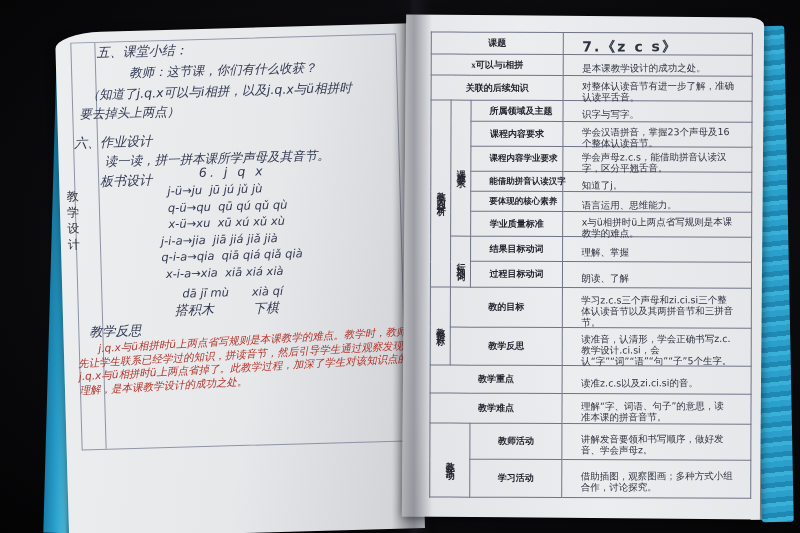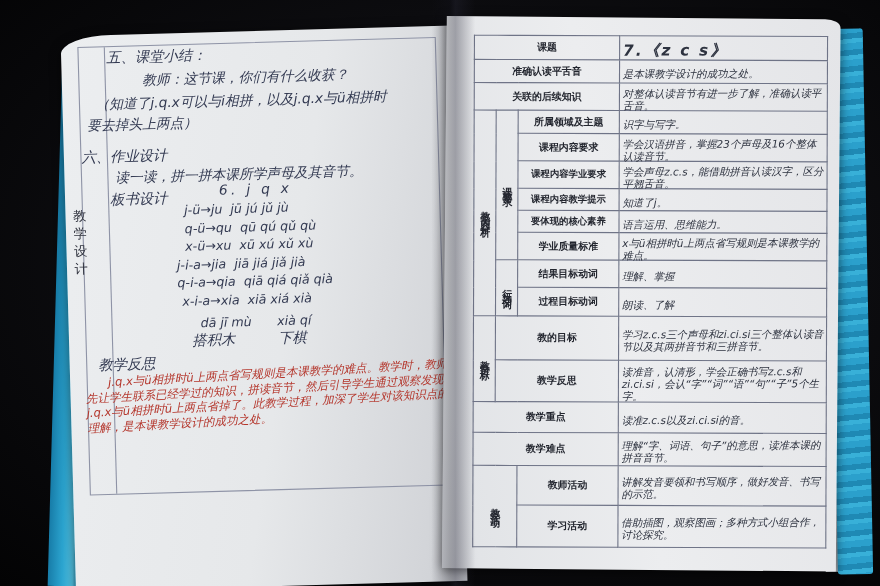--- a/index.html
+++ b/index.html
@@ -69,33 +69,33 @@
   }
   .pinyin-block{position:absolute;left:108px;top:153px;font-size:11.5px;line-height:16.5px;}
   .pinyin-block div{white-space:pre;}
   
   .rp-table{
     position:absolute;left:26px;top:16px;width:322px;
     border-collapse:collapse;table-layout:fixed;
     transform:rotate(-0.3deg);
   }
   .rp-table td{
-    border:1px solid #6f7487;padding:1px 2px;vertical-align:middle;overflow:visible;
+    border:1px solid #6f7487;padding:1px 18px;vertical-align:middle;overflow:visible;
   }
   .lbl{
     font-family:"Liberation Serif",serif;font-weight:600;font-size:9px;color:#23262f;
     text-align:center;white-space:nowrap;
   }
   .vlab{
     font-family:"Liberation Serif",serif;font-weight:600;font-size:9px;color:#23262f;
     text-align:center;vertical-align:middle;
     writing-mode:vertical-rl;text-orientation:upright;letter-spacing:3px;padding:2px 0;
   }
   .val{
-    font-style:italic;color:#2e3340;font-size:9.5px;line-height:11px;
+    color:#2e3340;font-size:9.5px;line-height:11px;
     padding:1px 3px;transform:translateY(2px) rotate(-0.4deg);
   }
   .val-title{font-size:14px;letter-spacing:2px;padding-left:38px;font-weight:600;}
 </style>
 </head>
 <body>
 
 <div class="stage">
 
   <div class="edge-blue-left"></div>
@@ -142,21 +142,21 @@
           <col style="width:20px">
           <col style="width:92px">
           <col>
         </colgroup>
       <tbody>
         <tr style="height:22px">
           <td colspan="3" class="lbl">课题</td>
           <td class="val val-title">7.《z c s》</td>
         </tr>
         <tr style="height:21px">
-          <td colspan="3" class="lbl">准确认读平舌音</td>
+          <td colspan="3" class="lbl">x可以与i相拼</td>
           <td class="val">是本课教学设计的成功之处。</td>
         </tr>
         <tr style="height:21px">
           <td colspan="3" class="lbl">关联的后续知识</td>
           <td class="val">对整体认读音节有进一步了解，准确认读平舌音。</td>
         </tr>
         <tr style="height:21px">
           <td rowspan="8" class="vlab">教学内容分析</td>
           <td rowspan="6" class="vlab">课标要求</td>
           <td class="lbl">所属领域及主题</td>
@@ -164,21 +164,21 @@
         </tr>
         <tr style="height:21px">
           <td class="lbl">课程内容要求</td>
           <td class="val">学会汉语拼音，掌握23个声母及16个整体认读音节。</td>
         </tr>
         <tr style="height:20px">
           <td class="lbl" style="font-size:8.5px;border-radius:11px;">课程内容学业要求</td>
           <td class="val">学会声母z.c.s，能借助拼音认读汉字，区分平翘舌音。</td>
         </tr>
         <tr style="height:20px">
-          <td class="lbl" style="font-size:8.5px;">课程内容教学提示</td>
+          <td class="lbl" style="font-size:8.5px;">能借助拼音认读汉字</td>
           <td class="val">知道了j。</td>
         </tr>
         <tr style="height:20px">
           <td class="lbl" style="font-size:8.5px;margin-left:32px;">要体现的核心素养</td>
           <td class="val">语言运用、思维能力。</td>
         </tr>
         <tr style="height:21px">
           <td class="lbl">学业质量标准</td>
           <td class="val">x与ü相拼时ü上两点省写规则是本课教学的难点。</td>
         </tr>
@@ -191,34 +191,34 @@
           <td class="lbl">过程目标动词</td>
           <td class="val">朗读、了解</td>
         </tr>
         <tr style="height:40px">
           <td rowspan="2" class="vlab">教学目标</td>
           <td colspan="2" class="lbl">教的目标</td>
           <td class="val">学习z.c.s三个声母和zi.ci.si三个整体认读音节以及其两拼音节和三拼音节。</td>
         </tr>
         <tr style="height:38px">
           <td colspan="2" class="lbl">教学反思</td>
-          <td class="val">读准音，认清形，学会正确书写z.c.s和zi.ci.si，会认“字”“词”“语”“句”“子”5个生字。</td>
+          <td class="val">读准音，认清形，学会正确书写z.c.教学设计.ci.si，会认“字”“词”“语”“句”“子”5个生字。</td>
         </tr>
         <tr style="height:28px">
           <td colspan="3" class="lbl">教学重点</td>
           <td class="val">读准z.c.s以及zi.ci.si的音。</td>
         </tr>
         <tr style="height:30px">
           <td colspan="3" class="lbl">教学难点</td>
           <td class="val">理解“字、词语、句子”的意思，读准本课的拼音音节。</td>
         </tr>
         <tr style="height:36px">
           <td rowspan="2" colspan="2" class="vlab">教学活动</td>
           <td class="lbl">教师活动</td>
-          <td class="val">讲解发音要领和书写顺序，做好发音、书写的示范。</td>
+          <td class="val">讲解发音要领和书写顺序，做好发音、学会声母z。</td>
         </tr>
         <tr style="height:38px">
           <td class="lbl">学习活动</td>
           <td class="val">借助插图，观察图画；多种方式小组合作，讨论探究。</td>
         </tr>
       </tbody>
     </table>
   </div>
 
   <div class="gutter"></div>

